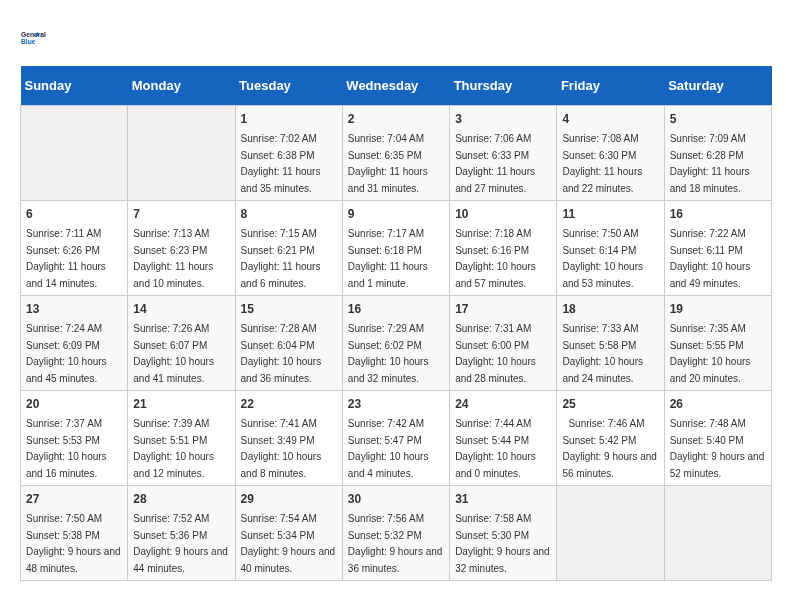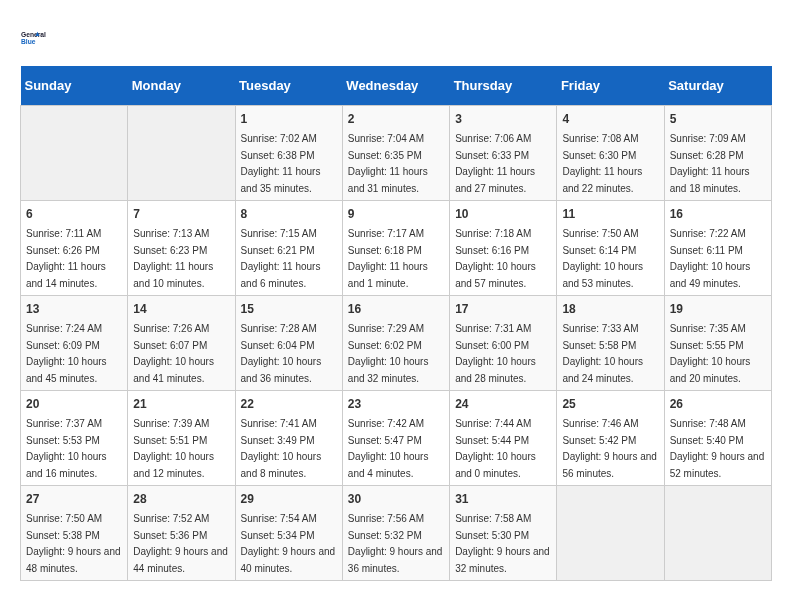--- a/index.html
+++ b/index.html
@@ -185,21 +185,21 @@
 Daylight: 10 hours and 12 minutes.</span></td>
         <td><span class="day-num">22</span><span class="day-info" style="white-space: pre-line;">Sunrise: 7:41 AM
 Sunset: 3:49 PM
 Daylight: 10 hours and 8 minutes.</span></td>
         <td><span class="day-num">23</span><span class="day-info" style="white-space: pre-line;">Sunrise: 7:42 AM
 Sunset: 5:47 PM
 Daylight: 10 hours and 4 minutes.</span></td>
         <td><span class="day-num">24</span><span class="day-info" style="white-space: pre-line;">Sunrise: 7:44 AM
 Sunset: 5:44 PM
 Daylight: 10 hours and 0 minutes.</span></td>
-        <td><span class="day-num">25</span><span class="day-info" style="white-space: pre-line;">Sunrise: 7:46 AM
+        <td><span class="day-num">25</span><span class="day-info" style="white-space: pre-line; margin-left: 6px;">Sunrise: 7:46 AM
 Sunset: 5:42 PM
 Daylight: 9 hours and 56 minutes.</span></td>
         <td><span class="day-num">26</span><span class="day-info" style="white-space: pre-line; margin-top: 28px;">Sunrise: 7:48 AM
 Sunset: 5:40 PM
 Daylight: 9 hours and 52 minutes.</span></td>
       </tr>
       <tr>
         <td><span class="day-num">27</span><span class="day-info" style="white-space: pre-line;">Sunrise: 7:50 AM
 Sunset: 5:38 PM
 Daylight: 9 hours and 48 minutes.</span></td>

